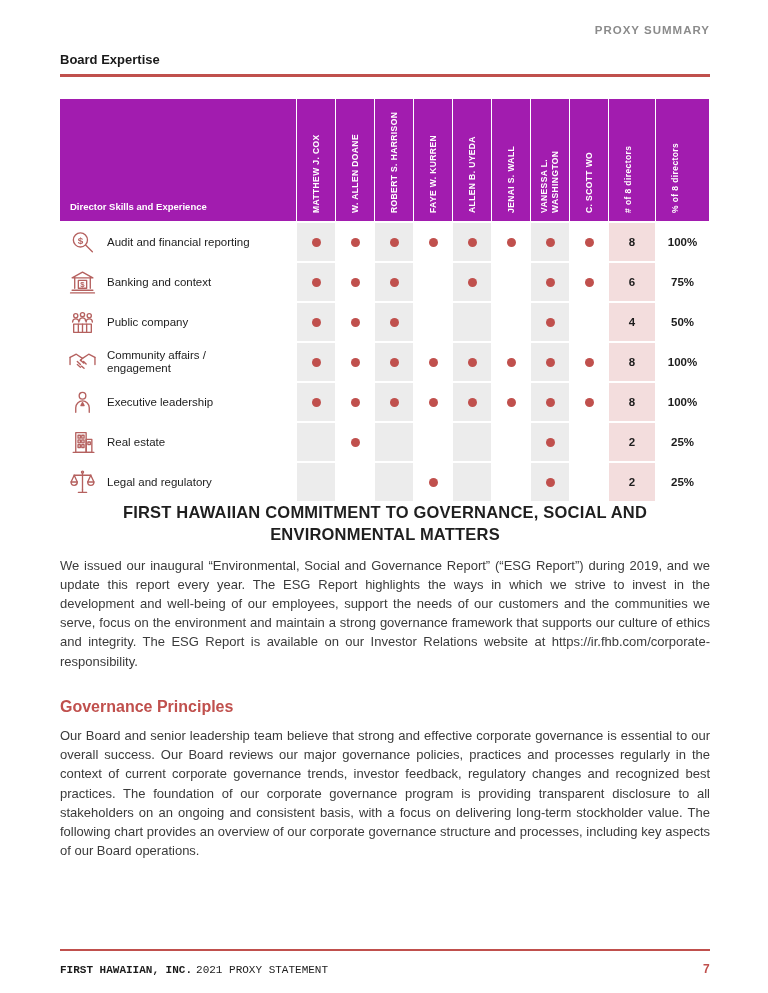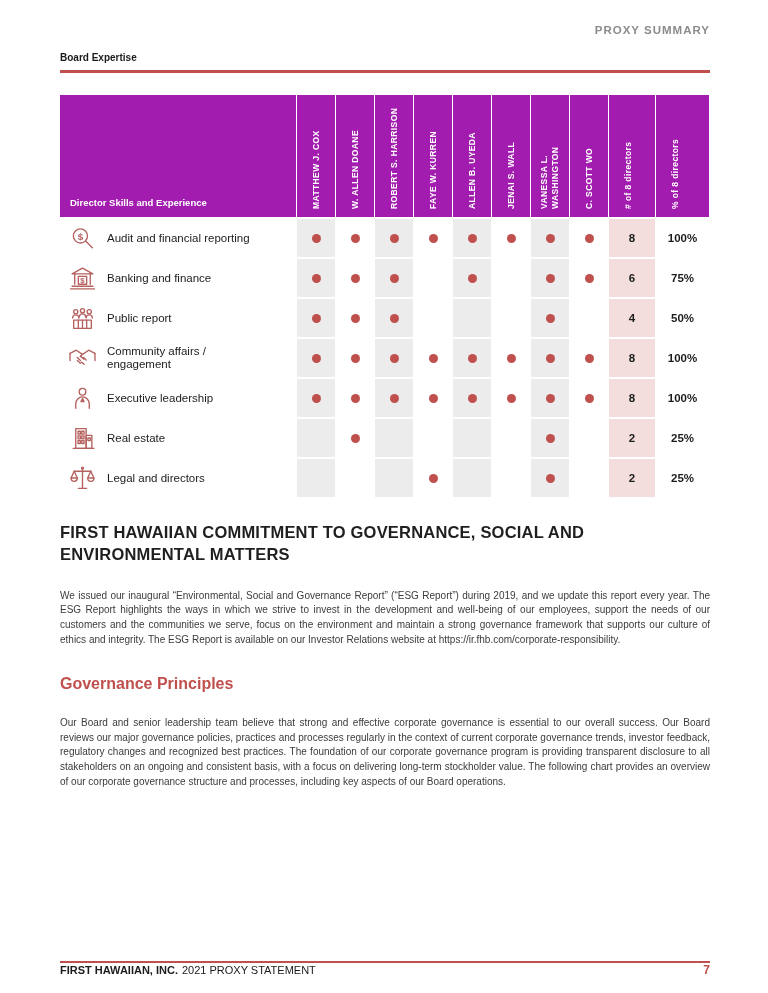--- a/index.html
+++ b/index.html
@@ -1,21 +1,21 @@
 <!DOCTYPE html>
 <html><head>
 <meta charset="utf-8">
 <style>
   * { margin:0; padding:0; box-sizing:border-box; }
   html,body { background:#ffffff; }
   body { font-family:"Liberation Sans", sans-serif; color:#222; }
   .page { position:relative; width:768px; height:993px; background:#fff; padding:24px 58px 0 60px; overflow:hidden; }
 
   .kicker { text-align:right; font-size:11.5px; font-weight:bold; letter-spacing:1px; color:#8b8b8b; }
-  .section-title { margin-top:16px; font-size:10px; font-weight:bold; color:#1a1a1a; }
+  .section-title { margin-top:16px; font-size:13px; font-weight:bold; color:#1a1a1a; }
   .red-rule { margin-top:7px; height:3px; background:#c0504d; }
 
   
   .expertise-table {
     margin-top:22px;
     display:grid;
     grid-template-columns: 237px repeat(8, 39px) 47px 54px;
     grid-template-rows: 122px;
     grid-auto-rows: 38px;
     gap: 2px 0;
@@ -36,27 +36,27 @@
   .cell.even { background:#ffffff; }
   .cell.count { background:#f3dddd; font-size:11.5px; font-weight:bold; color:#1c1c1c; }
   .cell.pct { background:#fff; font-size:11.5px; font-weight:bold; color:#1c1c1c; }
   .cell.label-cell { justify-content:flex-start; gap:9px; padding-left:6px; background:#fff; }
   .cell.label-cell .icon { width:32px; display:flex; align-items:center; justify-content:center; flex:0 0 32px; }
   .cell.label-cell .icon svg { width:27px; height:27px; }
   .cell.label-cell .lbl { font-size:11.5px; font-weight:normal; color:#1c1c1c; line-height:13px; white-space:pre-line; }
   .dot { width:9px; height:9px; border-radius:50%; background:#c0504d; }
 
   
-  .h1 { margin-top:24px; font-size:16.5px; font-weight:bold; color:#1f1f1f; line-height:1.35; letter-spacing:0.2px; }
-  .para { margin-top:23px; font-size:10px; line-height:1.48; color:#3b3b3b; text-align:justify; }
+  .h1 { font-size:16.5px; font-weight:bold; color:#1f1f1f; line-height:1.35; letter-spacing:0.2px;text-align:center; }
+  .para { margin-top:10px; font-size:13px; line-height:1.48; color:#3b3b3b; text-align:justify; }
   .h2 { margin-top:27px; font-size:16px; font-weight:bold; color:#c0504d; }
 
   
-  .footer { position:absolute; left:60px; right:58px; bottom:16px; border-top:2px solid #c0504d; padding-top:0;
-            display:flex; justify-content:space-between; align-items:baseline; font-size:11px; color:#1c1c1c; }
+  .footer { position:absolute; left:60px; right:58px; bottom:16px; border-top:2px solid #c0504d; padding-top:12px;
+            display:flex; justify-content:space-between; align-items:baseline; font-size:11px; color:#1c1c1c;font-family:Liberation Mono, monospace; }
   .footer .co { font-weight:bold; }
   .footer .doc { margin-left:4px; font-weight:normal; }
   .footer .pgnum { font-weight:bold; font-size:12px; color:#c0504d; }
 </style>
 </head>
 <body>
 
 <div class="page">
 
   <div class="kicker">PROXY SUMMARY</div>
@@ -143,21 +143,21 @@
               <path d="M3 8.5 L13 3 L23 8.5 Z"></path>
               <line x1="5.5" y1="8.5" x2="5.5" y2="18.5"></line>
               <line x1="20.5" y1="8.5" x2="20.5" y2="18.5"></line>
               <rect x="9" y="11" width="8" height="7.5"></rect>
               <text x="13" y="17" font-size="7.5" fill="#b5615f" stroke="none" text-anchor="middle" font-weight="bold" font-family="Liberation Sans, sans-serif">$</text>
               <line x1="3" y1="20.5" x2="23" y2="20.5"></line>
               <line x1="1.5" y1="23" x2="24.5" y2="23"></line>
             </g>
           </svg>
         </span>
-        <span class="lbl">Banking and finance</span>
+        <span class="lbl">Banking and context</span>
       </div>
       <div class="cell odd">
         <span class="dot"></span>
       </div>
       <div class="cell even">
         <span class="dot"></span>
       </div>
       <div class="cell odd">
         <span class="dot"></span>
       </div>
@@ -184,21 +184,21 @@
               <path d="M3.5 12.5 a3 3 0 0 1 6 0"></path>
               <path d="M10 11.5 a3 3 0 0 1 6 0"></path>
               <path d="M16.5 12.5 a3 3 0 0 1 6 0"></path>
               <rect x="4.5" y="14.5" width="17" height="8"></rect>
               <line x1="9" y1="14.5" x2="9" y2="22.5"></line>
               <line x1="13" y1="14.5" x2="13" y2="22.5"></line>
               <line x1="17" y1="14.5" x2="17" y2="22.5"></line>
             </g>
           </svg>
         </span>
-        <span class="lbl">Public report</span>
+        <span class="lbl">Public company</span>
       </div>
       <div class="cell odd">
         <span class="dot"></span>
       </div>
       <div class="cell even">
         <span class="dot"></span>
       </div>
       <div class="cell odd">
         <span class="dot"></span>
       </div>
@@ -331,21 +331,21 @@
               <circle cx="13" cy="3" r="1"></circle>
               <line x1="5" y1="6" x2="21" y2="6"></line>
               <path d="M5 6 L2 12.5 M5 6 L8 12.5"></path>
               <path d="M2 12.5 a3 3.2 0 0 0 6 0 Z"></path>
               <path d="M21 6 L18 12.5 M21 6 L24 12.5"></path>
               <path d="M18 12.5 a3 3.2 0 0 0 6 0 Z"></path>
               <path d="M13 19.5 v3 M9 22.5 h8"></path>
             </g>
           </svg>
         </span>
-        <span class="lbl">Legal and directors</span>
+        <span class="lbl">Legal and regulatory</span>
       </div>
       <div class="cell odd"></div>
       <div class="cell even"></div>
       <div class="cell odd"></div>
       <div class="cell even">
         <span class="dot"></span>
       </div>
       <div class="cell odd"></div>
       <div class="cell even"></div>
       <div class="cell odd">

